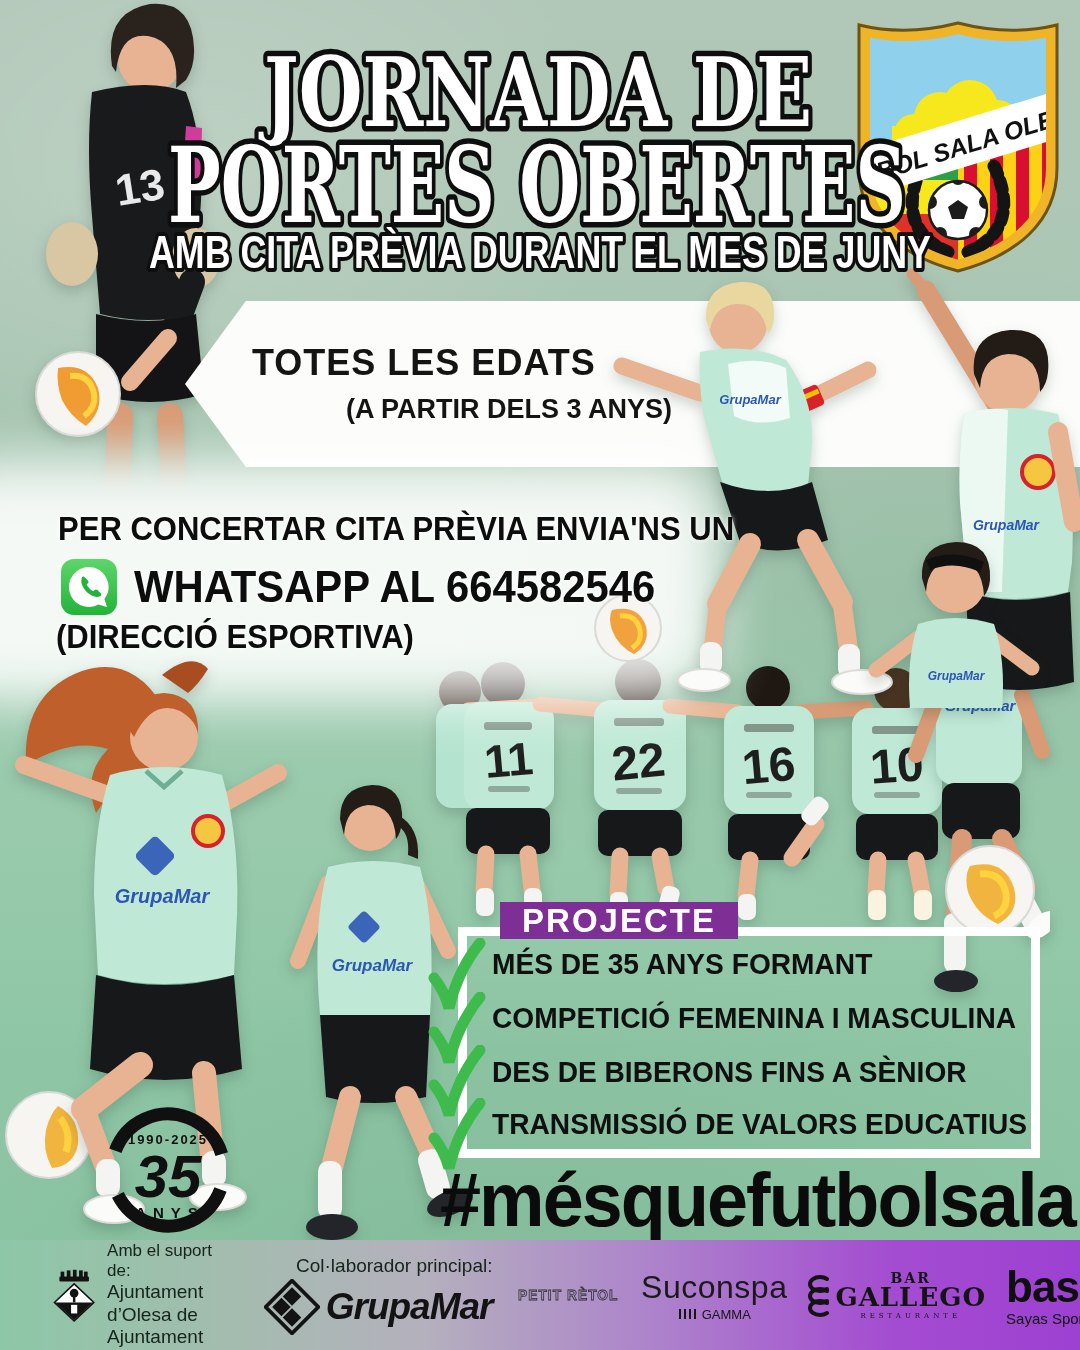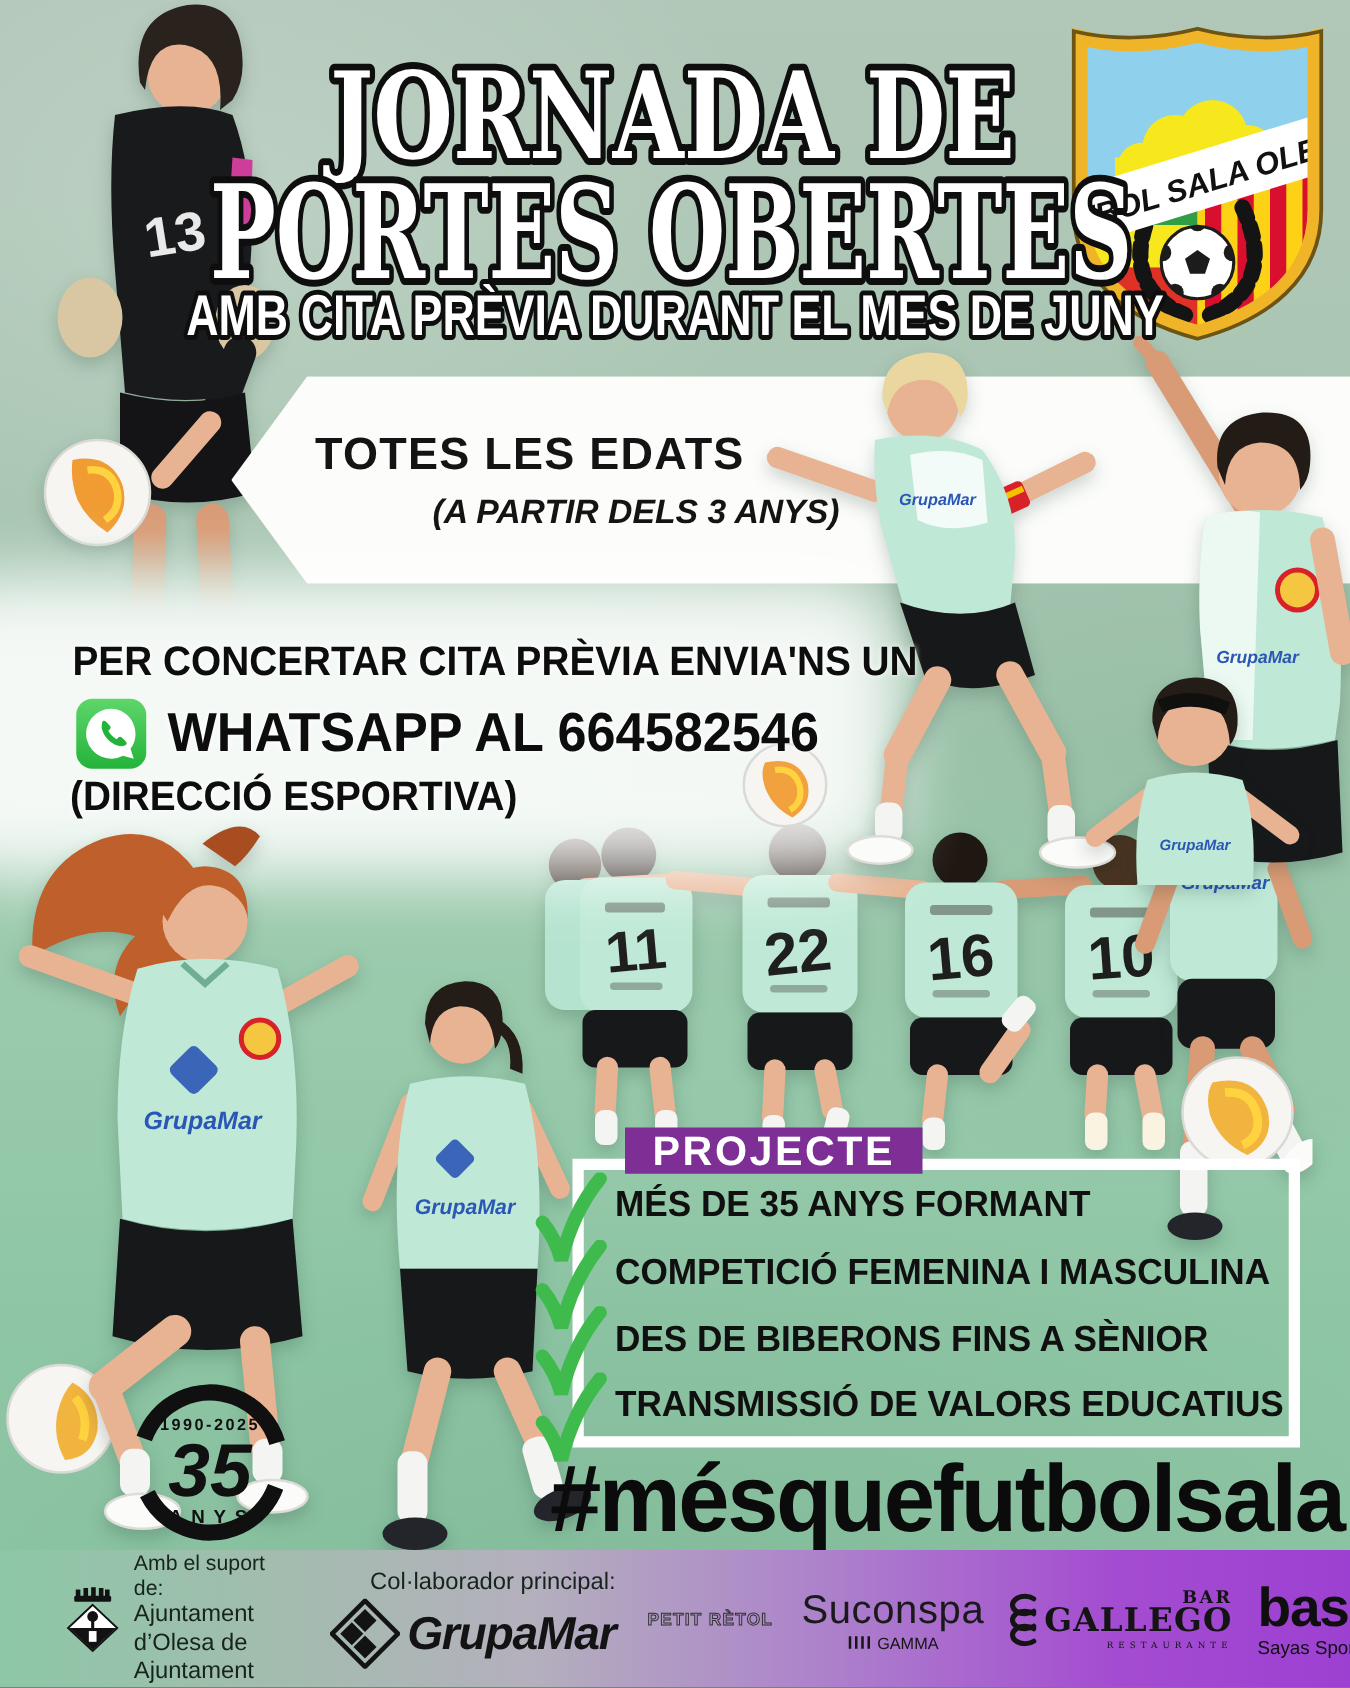--- a/index.html
+++ b/index.html
@@ -11,21 +11,21 @@
                radial-gradient(700px 500px at 85% 45%,rgba(70,110,85,.10),rgba(0,0,0,0) 70%),
                radial-gradient(900px 500px at 50% 98%,rgba(40,90,60,.10),rgba(0,0,0,0) 75%);}
   .abs{position:absolute;}
   svg text{font-family:"Liberation Sans",sans-serif;}
   .title-line{font-family:"DejaVu Serif",serif;font-weight:700;fill:#ffffff;stroke:#0e0e0e;
     paint-order:stroke;stroke-linejoin:round;}
   .subtitle-line{font-weight:700;fill:#ffffff;stroke:#0e0e0e;paint-order:stroke;stroke-linejoin:round;}
   .banner{left:185px;top:301px;width:895px;height:166px;background:#fcfdfb;z-index:3;
     clip-path:polygon(0 50%,6.8% 0,100% 0,100% 100%,6.8% 100%);}
   .banner-l1{left:252px;top:342px;font-size:36px;font-weight:800;color:#141414;letter-spacing:1px;z-index:6;}
-  .banner-l2{left:346px;top:394px;font-size:27px;font-weight:700;color:#141414;z-index:6;font-style:italic;}
+  .banner-l2{left:346px;top:394px;font-size:27px;font-weight:700;color:#141414;z-index:6;}
   .glow{left:-70px;top:462px;width:790px;height:240px;background:rgba(255,255,255,.88);
     filter:blur(26px);border-radius:60px;z-index:3;}
   .contact-1{left:58px;top:510px;font-size:33px;font-weight:800;color:#0d0d0d;z-index:6;
     transform:scaleX(.94);transform-origin:left top;text-shadow:0 0 5px #fff;}
   .contact-2{left:134px;top:562px;font-size:44px;font-weight:800;color:#0d0d0d;z-index:6;
     transform:scaleX(.95);transform-origin:left top;text-shadow:0 0 5px #fff;}
   .contact-3{left:56px;top:618px;font-size:33px;font-weight:800;color:#0d0d0d;z-index:6;
     transform:scaleX(.94);transform-origin:left top;text-shadow:0 0 5px #fff;}
   .projecte-box{left:458px;top:927px;width:582px;height:231px;border:9px solid #fff;z-index:4;box-sizing:border-box;}
   .projecte-label{left:500px;top:902px;width:238px;height:37px;background:#7d2f96;z-index:5;
@@ -411,21 +411,21 @@
     </div>
 
     <div class="col" style="margin-left:18px">
       <svg width="26" height="44" viewBox="0 0 26 44">
         <g fill="none" stroke="#141414" stroke-width="4" stroke-linecap="round">
           <path d="M22,6 A10,7 0 1 0 22,16"></path>
             <path d="M22,18 A10,7 0 1 0 22,28"></path>
             <path d="M22,30 A10,7 0 1 0 22,40"></path>
         </g>
       </svg>
-      <div style="text-align:right;margin-left:4px;font-family:'DejaVu Serif',serif;color:#141414">
+      <div style="text-align:center;margin-left:4px;font-family:'DejaVu Serif',serif;color:#141414">
         <div style="font-size:14px;font-weight:700;letter-spacing:2px">BAR</div>
         <div style="font-size:26px;font-weight:700;letter-spacing:1px;margin-top:-4px">GALLEGO</div>
         <div style="font-size:7px;letter-spacing:4px">RESTAURANTE</div>
       </div>
     </div>
 
     <div style="margin-left:20px;line-height:1">
       <div style="font-size:44px;font-weight:800;color:#0f0f0f;letter-spacing:-1px">base:</div>
       <div style="font-size:15px;color:#0f0f0f;margin-top:2px">Sayas Sports</div>
     </div>

